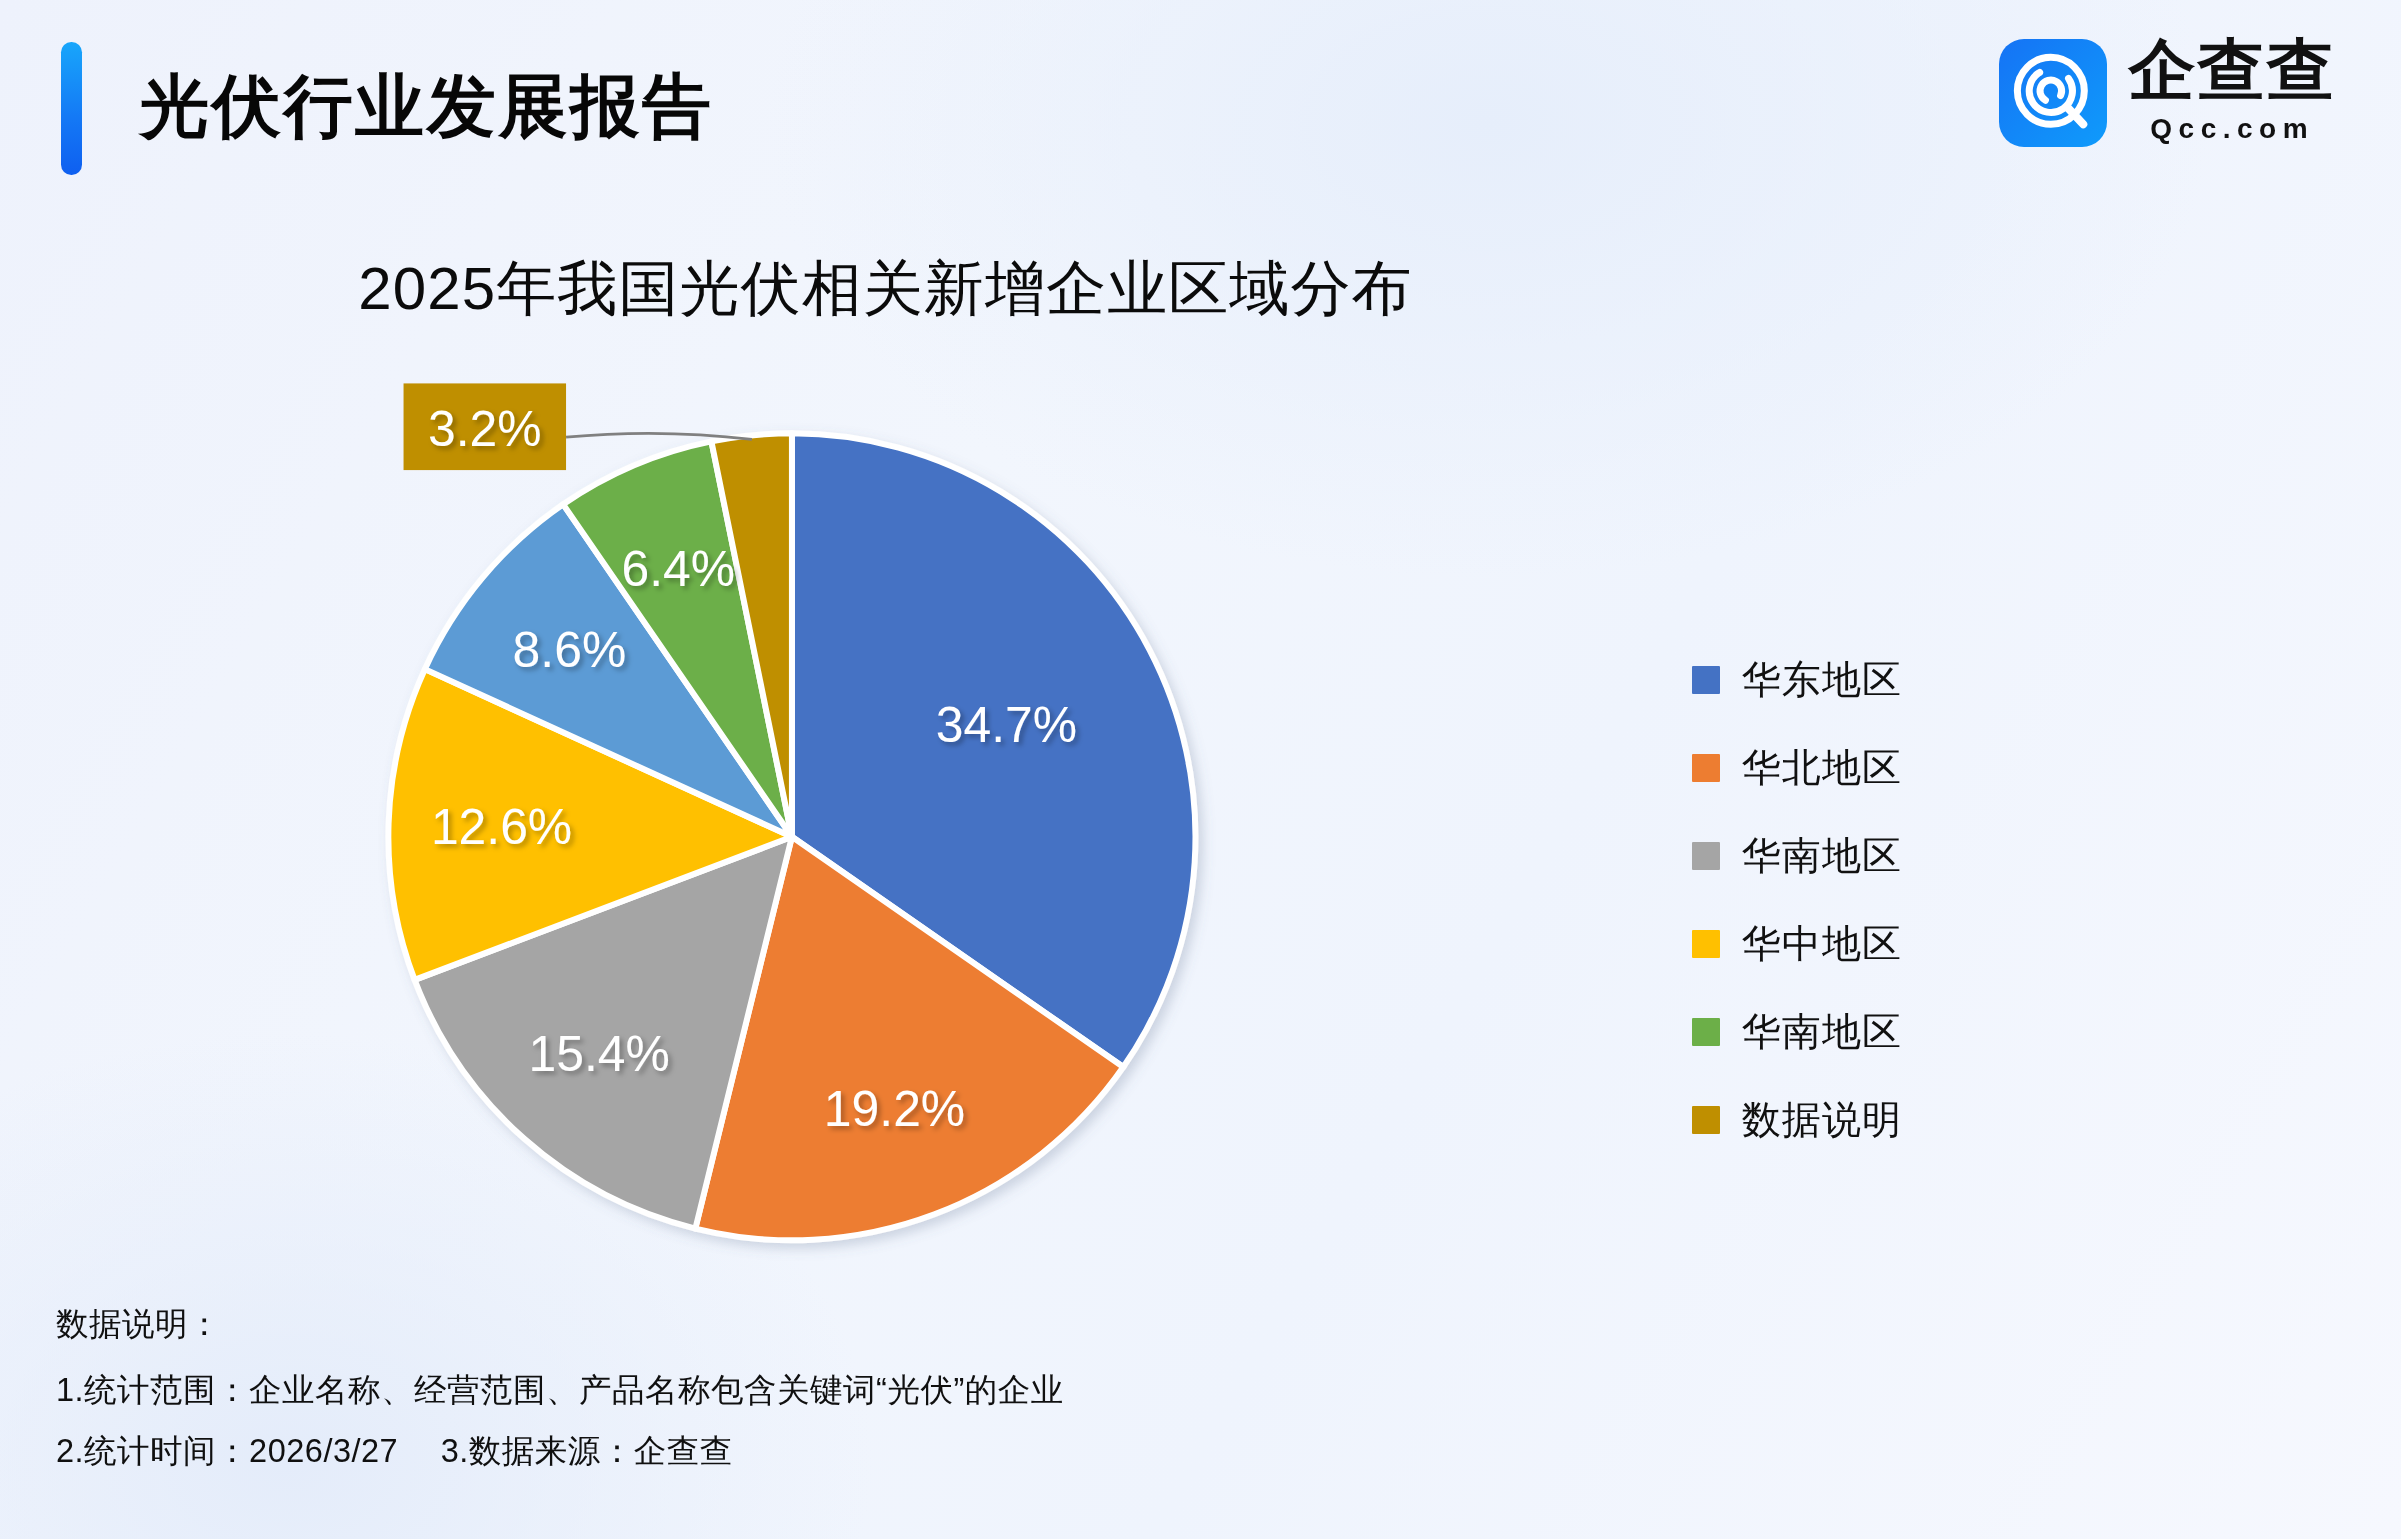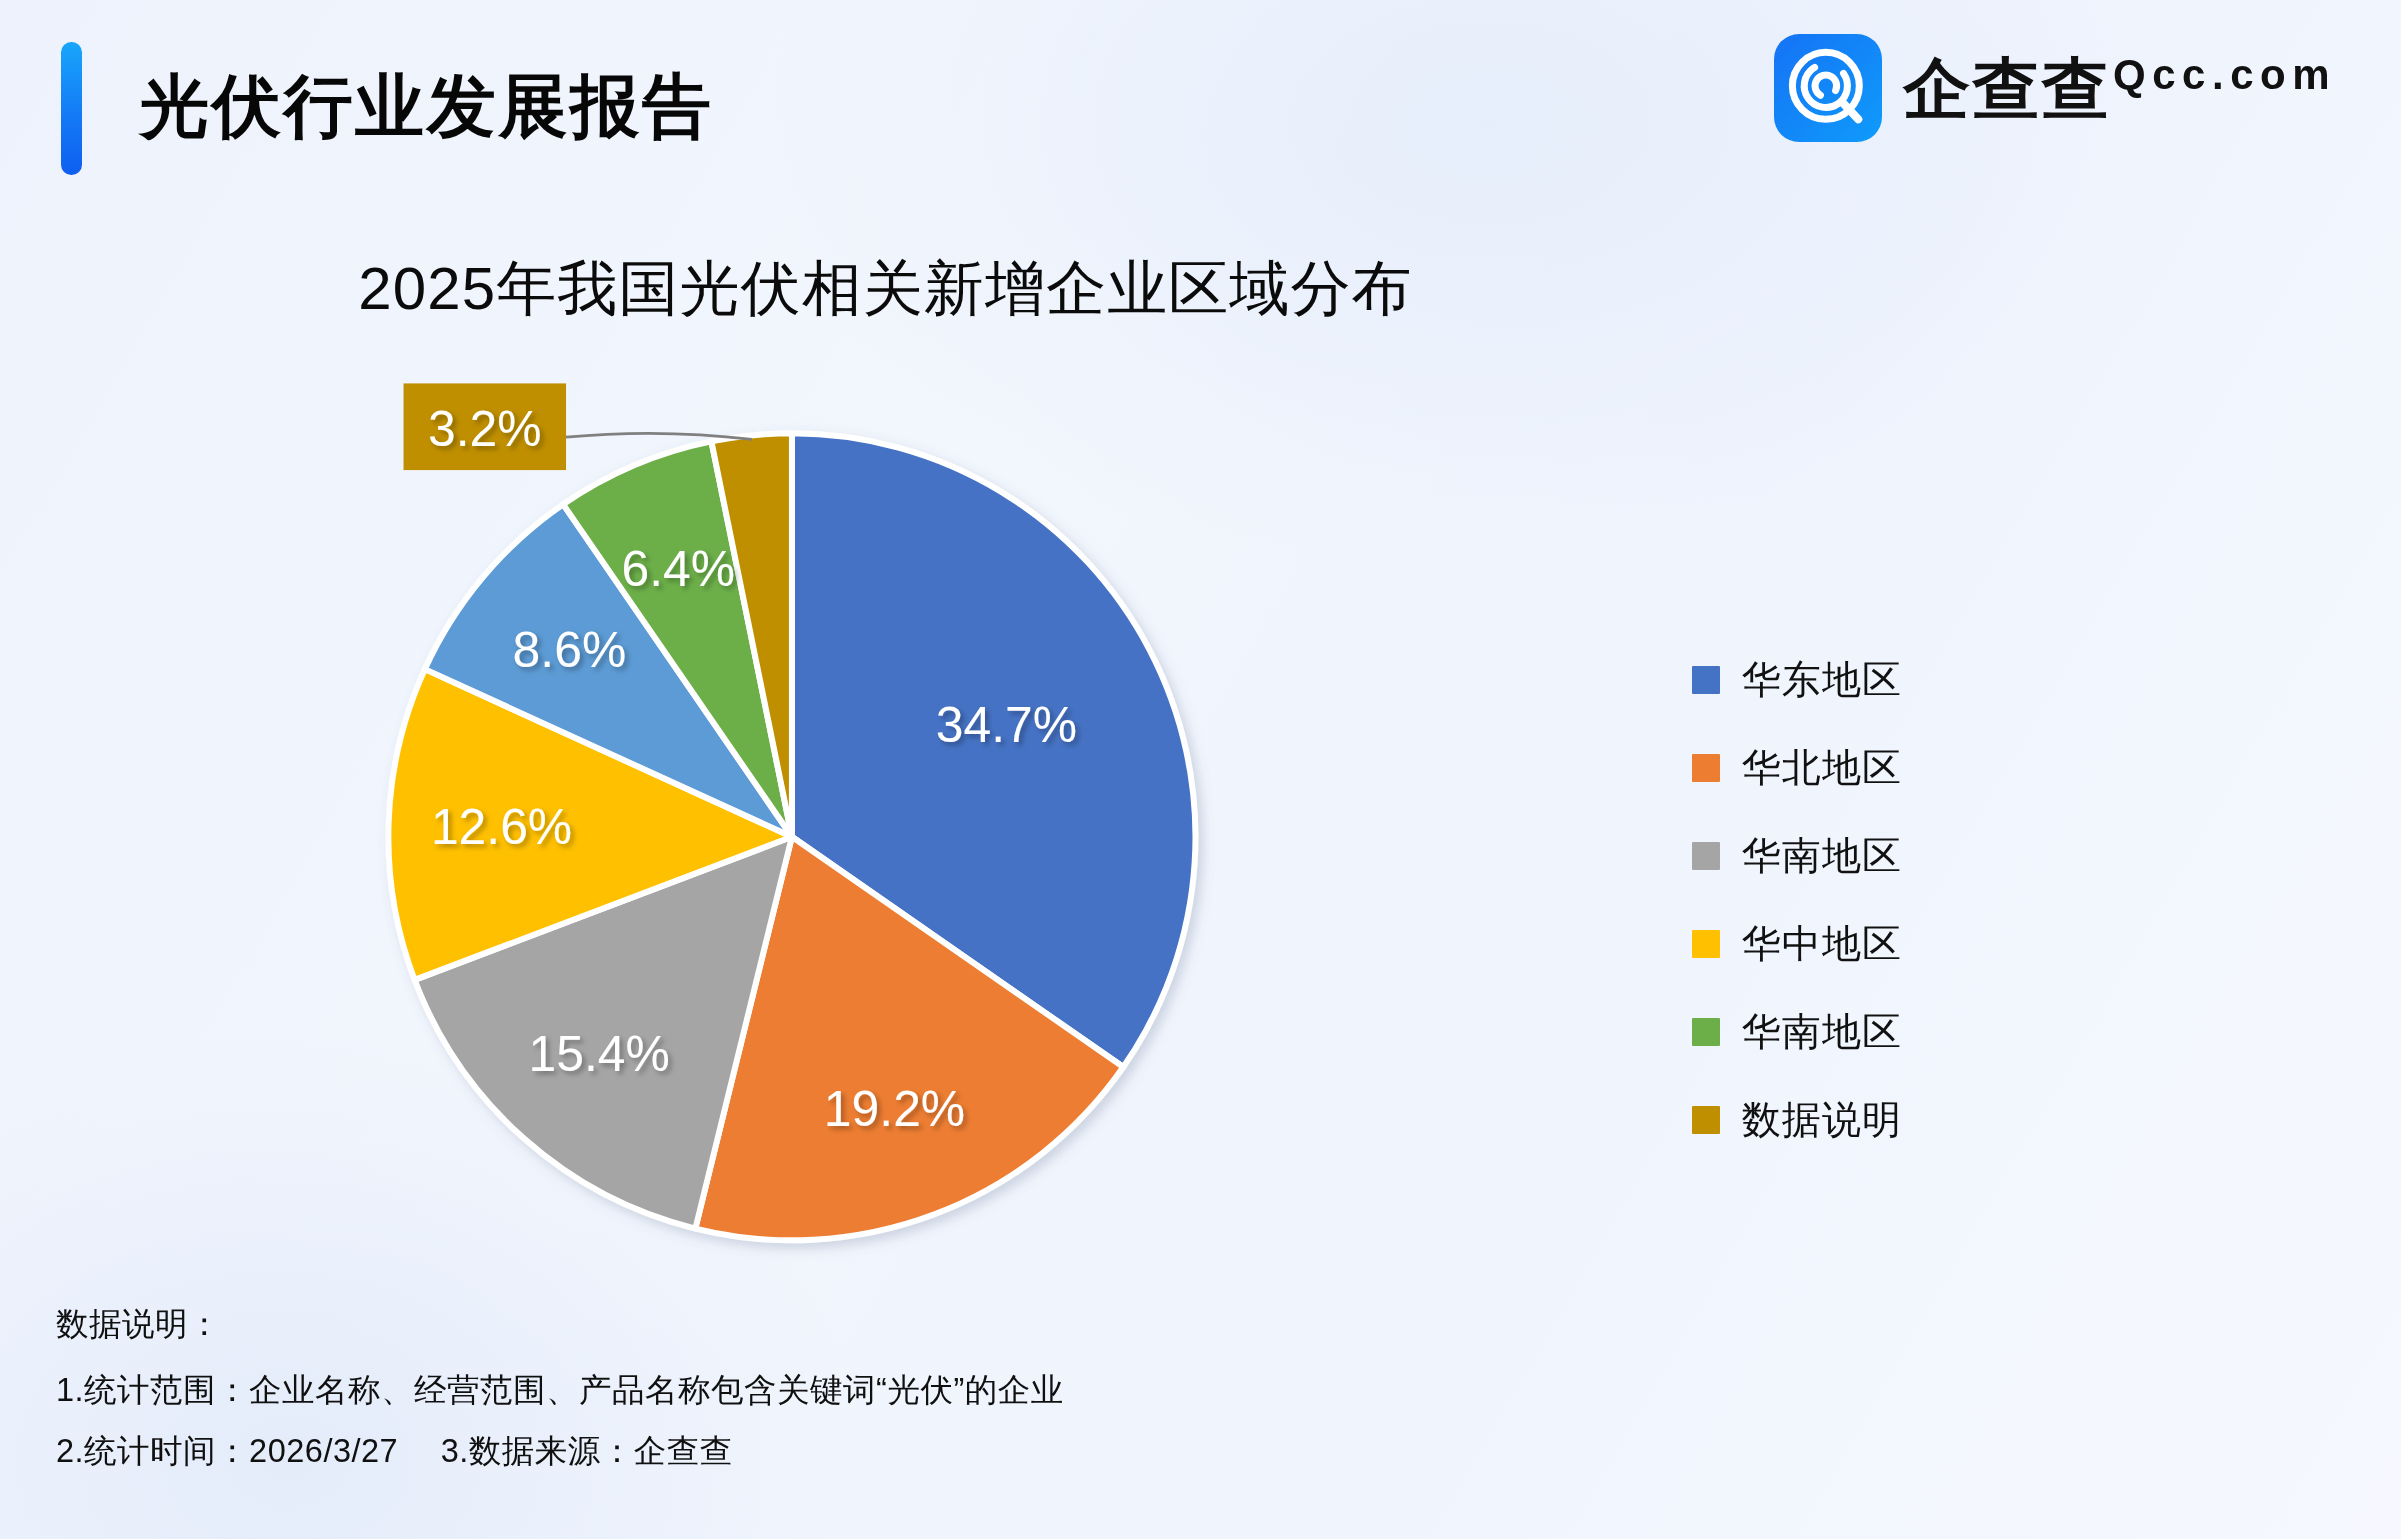--- a/index.html
+++ b/index.html
@@ -64,36 +64,37 @@
   }
   .brand-mark {
     width: 108px;
     height: 108px;
     border-radius: 25px;
     background: linear-gradient(135deg, #1573f5 0%, #0f9bfb 100%);
     position: relative;
     flex: 0 0 auto;
   }
   .brand-mark svg { display:block; width:108px; height:108px; }
-  .brand-text { display: flex; flex-direction: row; gap: 2.2px; }
+  .brand-text { display: flex; flex-direction: column; gap: 2.2px; }
   .brand-cn {
     font-size: 67px;
     font-weight: bold;
     color: #111;
     letter-spacing: 2.2px;
     line-height: 71px;
     white-space: nowrap;
   }
   .brand-en {
-    font-size: 42px;
+    font-size: 28px;
     font-weight: bold;
     color: #111;
     letter-spacing: 6.5px;
     line-height: 44px;
     white-space: nowrap;
+    text-align: center;
   }
 
   
   .chart-title {
     position: absolute;
     left: 0;
     top: 249px;
     width: 1771px;
     text-align: center;
     font-size: 60px;

